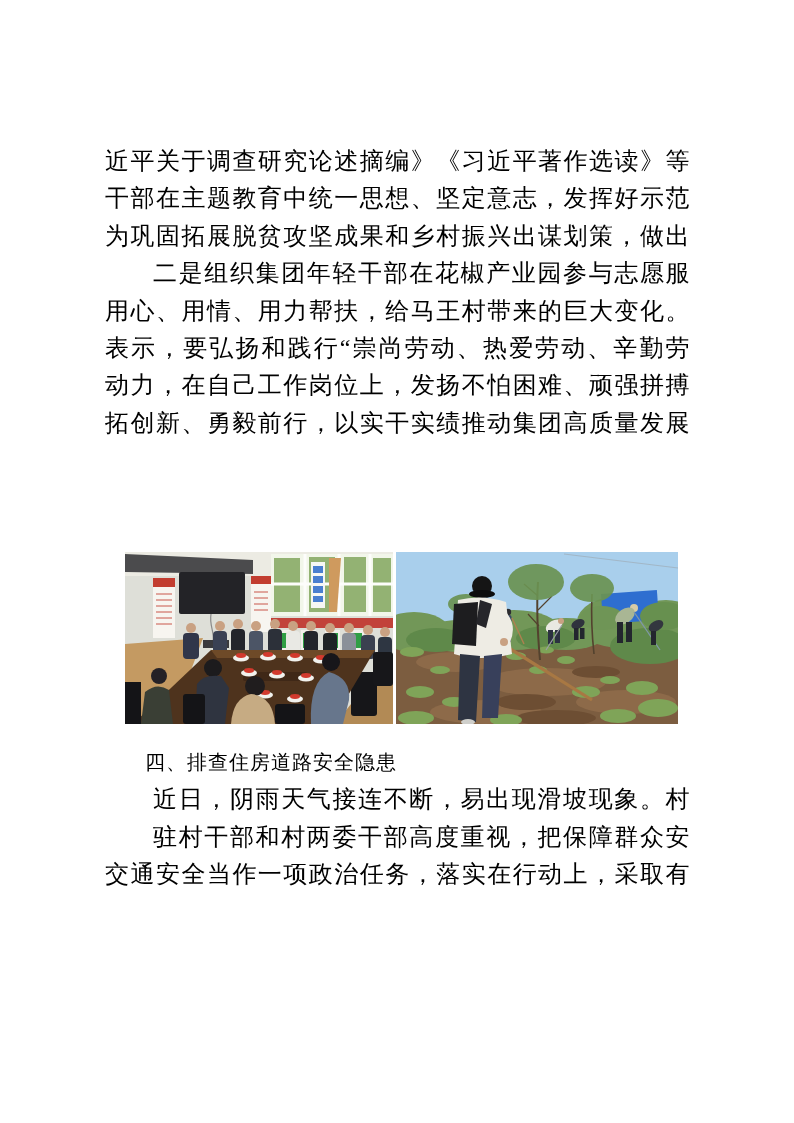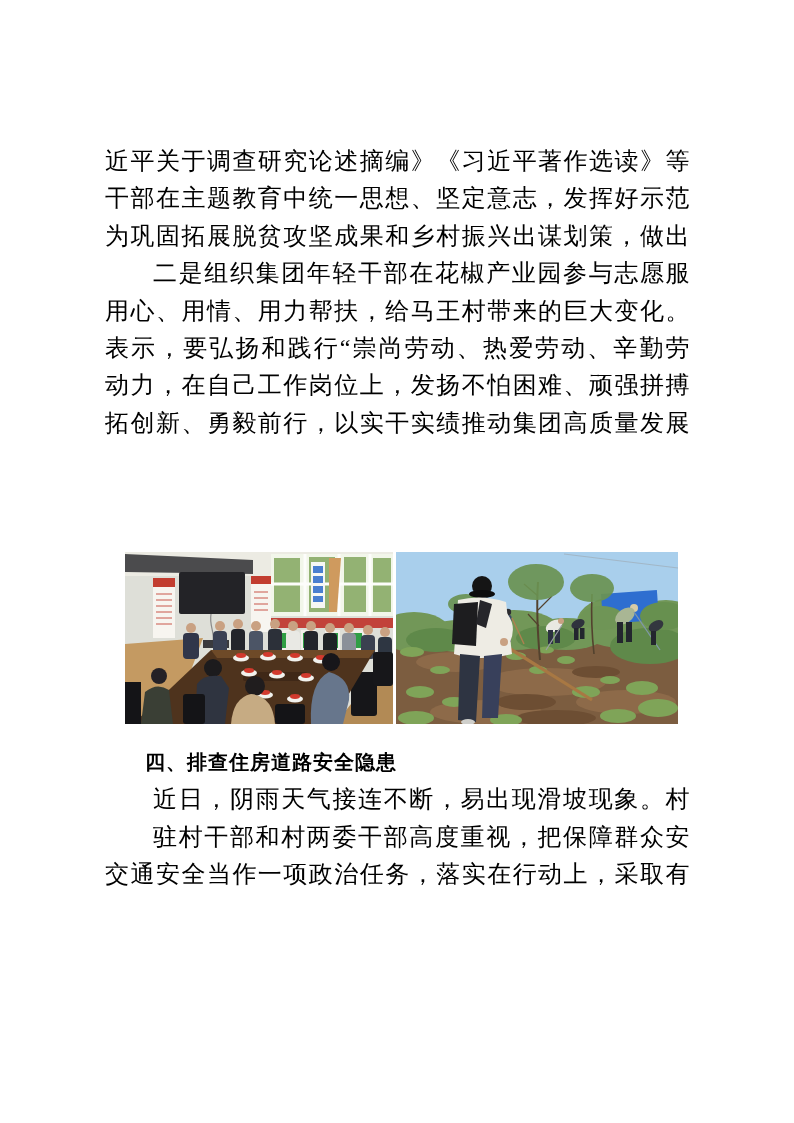--- a/index.html
+++ b/index.html
@@ -19,21 +19,21 @@
     line-height:37.4px;
     height:37.4px;
     overflow:hidden;
     letter-spacing:0.5px;
     white-space:normal;
   }
   .j{text-align:justify;text-align-last:justify;}
   .ind{text-indent:2em;}
   .heading{
     font-family:"Liberation Sans","DejaVu Sans",sans-serif;
-    font-weight:700;
+    font-weight:400;
     font-size:20px;
     line-height:37.4px;
     height:37.4px;
     text-indent:2em;
     letter-spacing:1px;
   }
   .photo-row{position:absolute;top:552px;left:125px;width:553px;height:172px;}
   .photo{position:absolute;top:0;height:172px;display:block;}
   .photo-left{left:0;width:268px;}
   .photo-right{left:271px;width:282px;}

